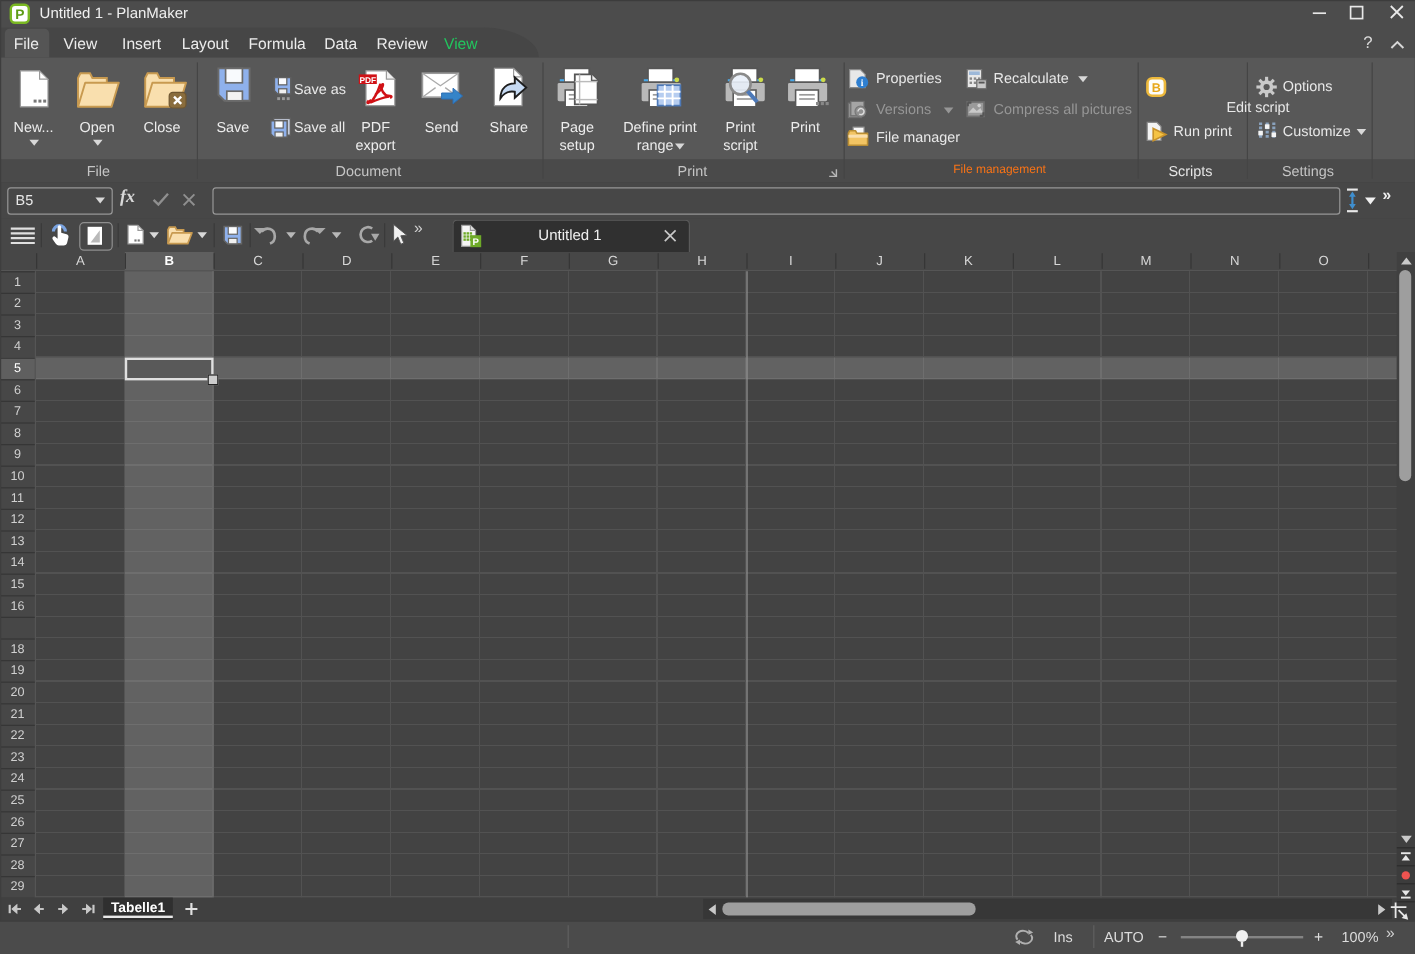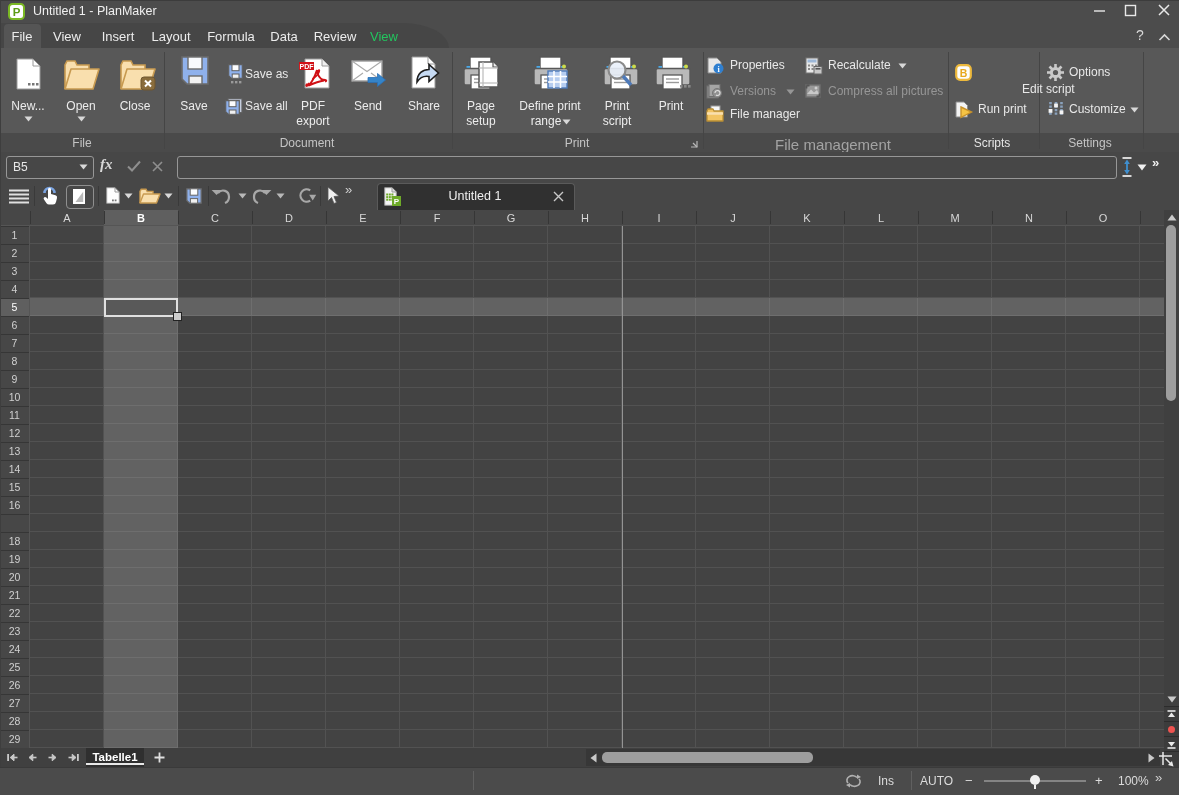--- a/index.html
+++ b/index.html
@@ -41,21 +41,21 @@
 <div class="a" style="left:0;top:133px;width:1179px;height:19px;background:#4a4a4a;"></div>
 <div class="a" style="left:164px;top:52px;width:1px;height:97px;background:#454545;"></div>
 <div class="a" style="left:452px;top:52px;width:1px;height:97px;background:#454545;"></div>
 <div class="a" style="left:703px;top:52px;width:1px;height:97px;background:#454545;"></div>
 <div class="a" style="left:948px;top:52px;width:1px;height:97px;background:#454545;"></div>
 <div class="a" style="left:1039px;top:52px;width:1px;height:97px;background:#454545;"></div>
 <div class="a" style="left:1143px;top:52px;width:1px;height:97px;background:#454545;"></div>
 <div class="t c" style="left:-8px;top:136px;width:180px;font-size:12px;color:#c4c4c4;">File</div>
 <div class="t c" style="left:217px;top:136px;width:180px;font-size:12px;color:#c4c4c4;">Document</div>
 <div class="t c" style="left:487px;top:136px;width:180px;font-size:12px;color:#c4c4c4;">Print</div>
-<div class="t c" style="left:743px;top:136px;width:180px;font-size:15px;color:#a3a3a3;">File management</div>
+<div class="t c" style="left:743px;top:136px;width:180px;font-size:10px;color:#f97316;">File management</div>
 <div class="t c" style="left:902px;top:136px;width:180px;font-size:12px;color:#e5e5e5;">Scripts</div>
 <div class="t c" style="left:1000px;top:136px;width:180px;font-size:12px;color:#c4c4c4;">Settings</div>
 <svg style="left:689px;top:139px;" width="9" height="9" viewBox="0 0 9 9">
 <path d="M8 2 L8 8 L2 8" fill="none" stroke="#b8b8b8" stroke-width="1.2"></path>
       <path d="M4 4 L8 8" stroke="#b8b8b8" stroke-width="1.2"></path>
     </svg>
 <svg style="left:16px;top:58px;" width="25" height="32" viewBox="0 0 25 32">
 <path d="M1 1 L17 1 L24 8 L24 31 L1 31 Z" fill="#ffffff" stroke="#9a9a9a" stroke-width="1"></path>
 <path d="M17 1 L17 8 L24 8" fill="none" stroke="#9a9a9a" stroke-width="1"></path>
 <rect x="12" y="25" width="2.5" height="2.5" fill="#777"></rect>

